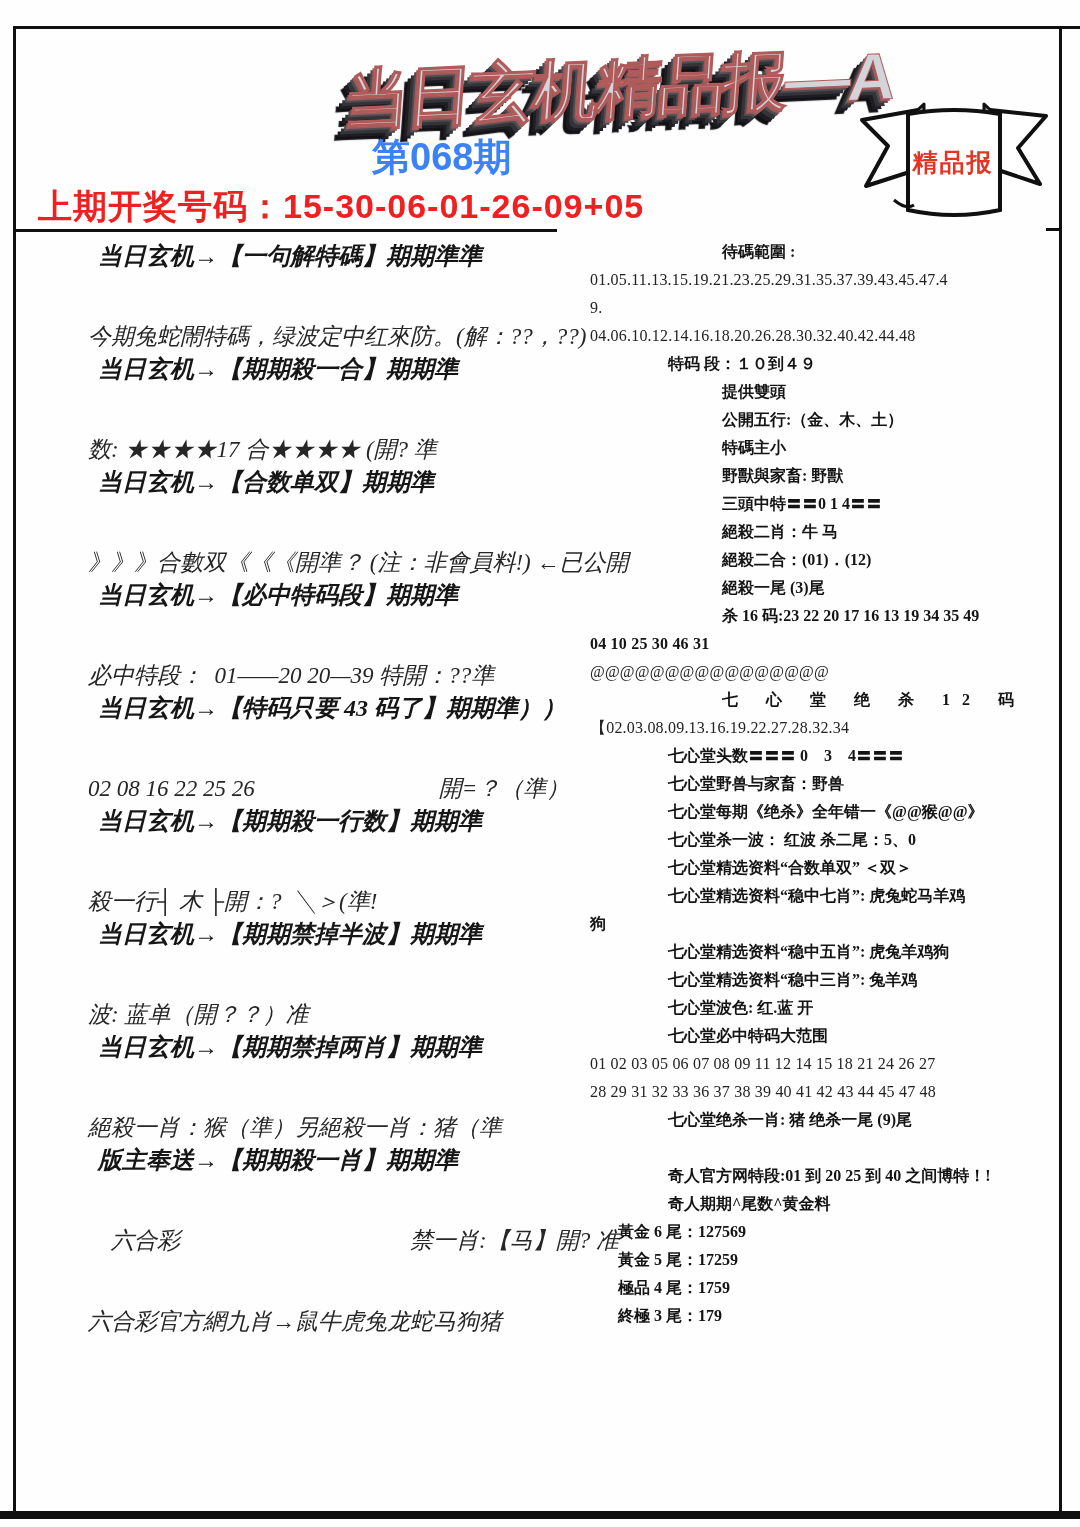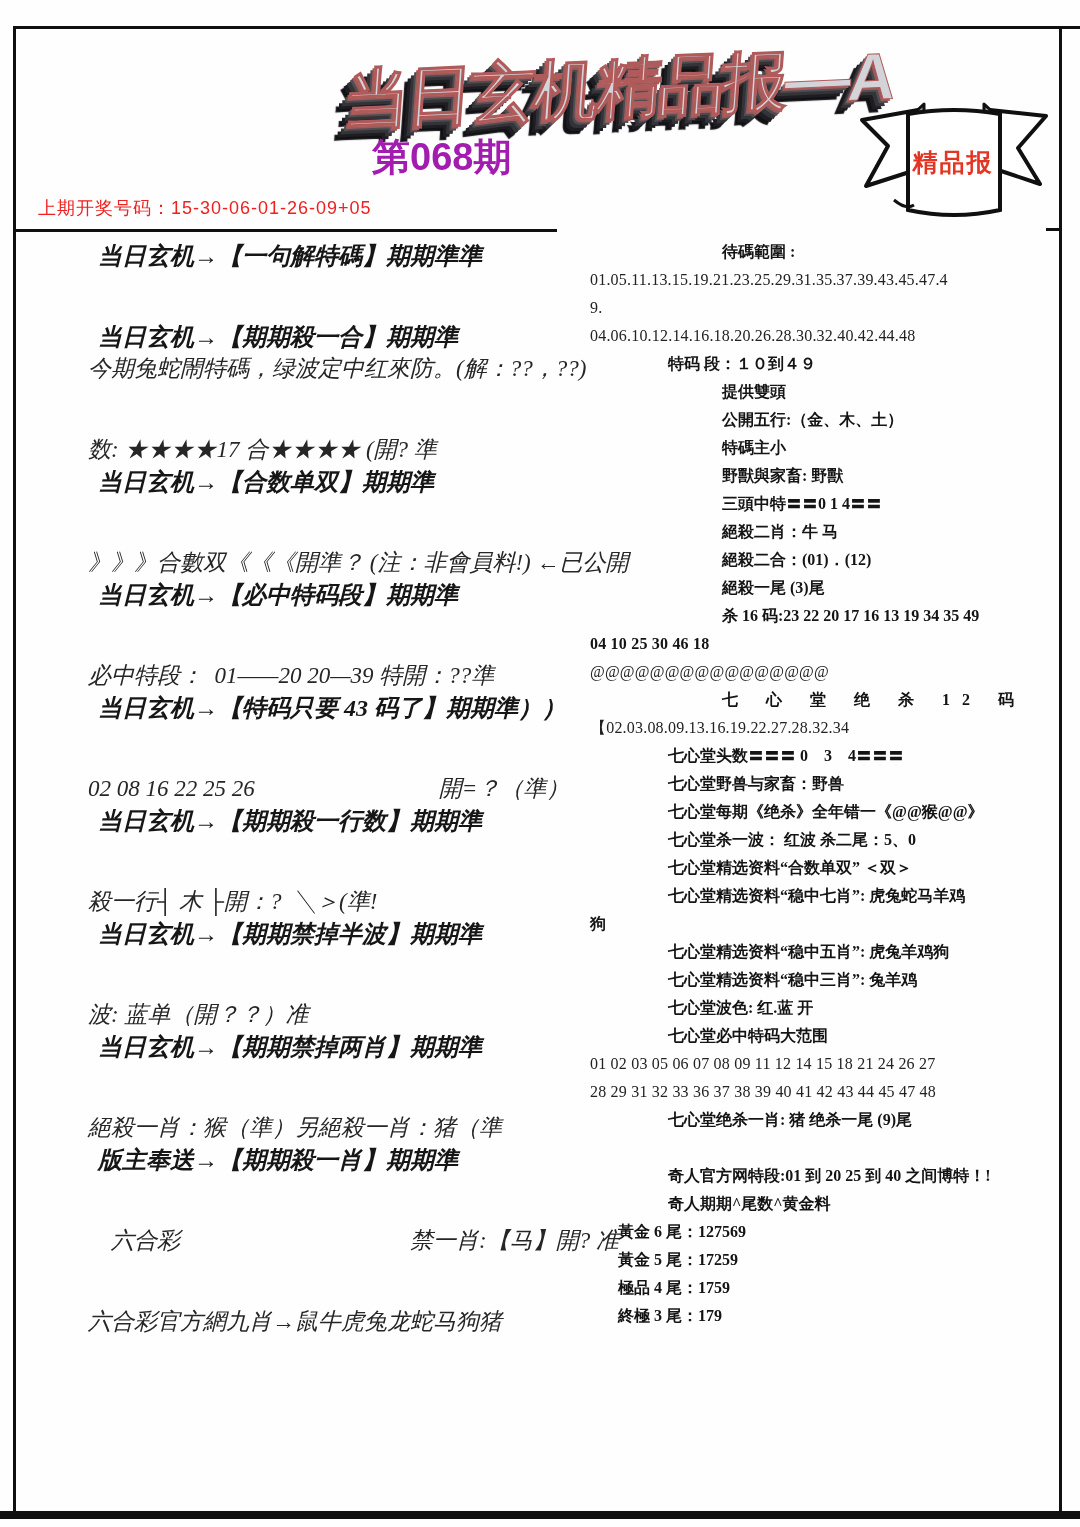--- a/index.html
+++ b/index.html
@@ -25,26 +25,26 @@
       -2px 2px 0 #9c5a5a,
       -4px 4px 0 #4d4d52,
       -7px 7px 0 #333338,
       -10px 10px 0 #1d1d22,
       -13px 13px 1px #121216;
     transform:skewY(-2.5deg) skewX(-4deg);
   }
   .issue{
     position:absolute;left:372px;top:132px;
     font-family:"Liberation Sans", sans-serif;font-weight:bold;
-    font-size:38px;color:#a21caf;
+    font-size:38px;color:#3b82f6;
   }
   .lastdraw{
     position:absolute;left:38px;top:184px;
-    font-family:"Liberation Sans", sans-serif;font-weight:normal;
-    font-size:18px;letter-spacing:1px;color:#ee2020;white-space:nowrap;margin-top:12px;
+    font-family:"Liberation Sans", sans-serif;font-weight:bold;
+    font-size:34px;letter-spacing:1px;color:#ee2020;white-space:nowrap;
   }
   .rule-under-header{position:absolute;left:13px;top:229px;width:544px;height:3px;background:#111;}
   
   .leftcol{position:absolute;left:88px;top:240px;width:482px;}
   .leftcol .section{margin-bottom:49px;}
   .leftcol .ln{
     font-size:23px;line-height:32px;white-space:pre;color:#262626;font-style:italic;
   }
   .leftcol .ln.b{font-weight:bold;color:#161616;padding-left:10px;font-size:24px;}
   .rightcol{position:absolute;left:588px;top:238px;width:478px;}
@@ -87,22 +87,22 @@
   <path d="M52 30 Q98 22 144 30 L144 126 Q98 136 52 126 Z" fill="#ffffff" stroke="#101010" stroke-width="4"></path>
   <path d="M38 116 q12 10 20 5" fill="none" stroke="#101010" stroke-width="3"></path>
 </svg>
 <div class="badge-label">精品报</div>
 
 <div class="leftcol">
     <div class="section">
       <div class="ln b">当日玄机→【一句解特碼】期期準準</div>
     </div>
     <div class="section">
+      <div class="ln">今期兔蛇閙特碼，绿波定中红來防。(解：??，??)</div>
       <div class="ln b">当日玄机→【期期殺一合】期期準</div>
-      <div class="ln">今期兔蛇閙特碼，绿波定中红來防。(解：??，??)</div>
     </div>
     <div class="section">
       <div class="ln">数: ★★★★17 合★★★★ (開? 準</div>
       <div class="ln b">当日玄机→【合数单双】期期準</div>
     </div>
     <div class="section">
       <div class="ln">》》》合數双《《《開準？ (注：非會員料!) ←已公開</div>
       <div class="ln b">当日玄机→【必中特码段】期期準</div>
     </div>
     <div class="section">
@@ -140,21 +140,21 @@
     <div class="ln p2 b">特码 段：１０到４９</div>
     <div class="ln p3 b">提供雙頭</div>
     <div class="ln p3 b">公開五行:（金、木、土）</div>
     <div class="ln p3 b">特碼主小</div>
     <div class="ln p3 b">野獸與家畜: 野獸</div>
     <div class="ln p3 b">三頭中特〓〓0 1 4〓〓</div>
     <div class="ln p3 b">絕殺二肖：牛 马</div>
     <div class="ln p3 b">絕殺二合：(01)．(12)</div>
     <div class="ln p3 b">絕殺一尾 (3)尾</div>
     <div class="ln p3 b">杀 16 码:23 22 20 17 16 13 19 34 35 49</div>
-    <div class="ln p0 b">04 10 25 30 46 18</div>
+    <div class="ln p0 b">04 10 25 30 46 31</div>
     <div class="ln p0">@@@@@@@@@@@@@@@@</div>
     <div class="ln p3 b spread">七 心 堂 绝 杀 12 码</div>
     <div class="ln p0">【02.03.08.09.13.16.19.22.27.28.32.34</div>
     <div class="ln p2 b">七心堂头数〓〓〓 0　3　4〓〓〓</div>
     <div class="ln p2 b">七心堂野兽与家畜：野兽</div>
     <div class="ln p2 b">七心堂每期《绝杀》全年错一《@@猴@@》</div>
     <div class="ln p2 b">七心堂杀一波： 红波 杀二尾：5、0</div>
     <div class="ln p2 b">七心堂精选资料“合数单双” ＜双＞</div>
     <div class="ln p2 b">七心堂精选资料“稳中七肖”: 虎兔蛇马羊鸡</div>
     <div class="ln p0 b">狗</div>

